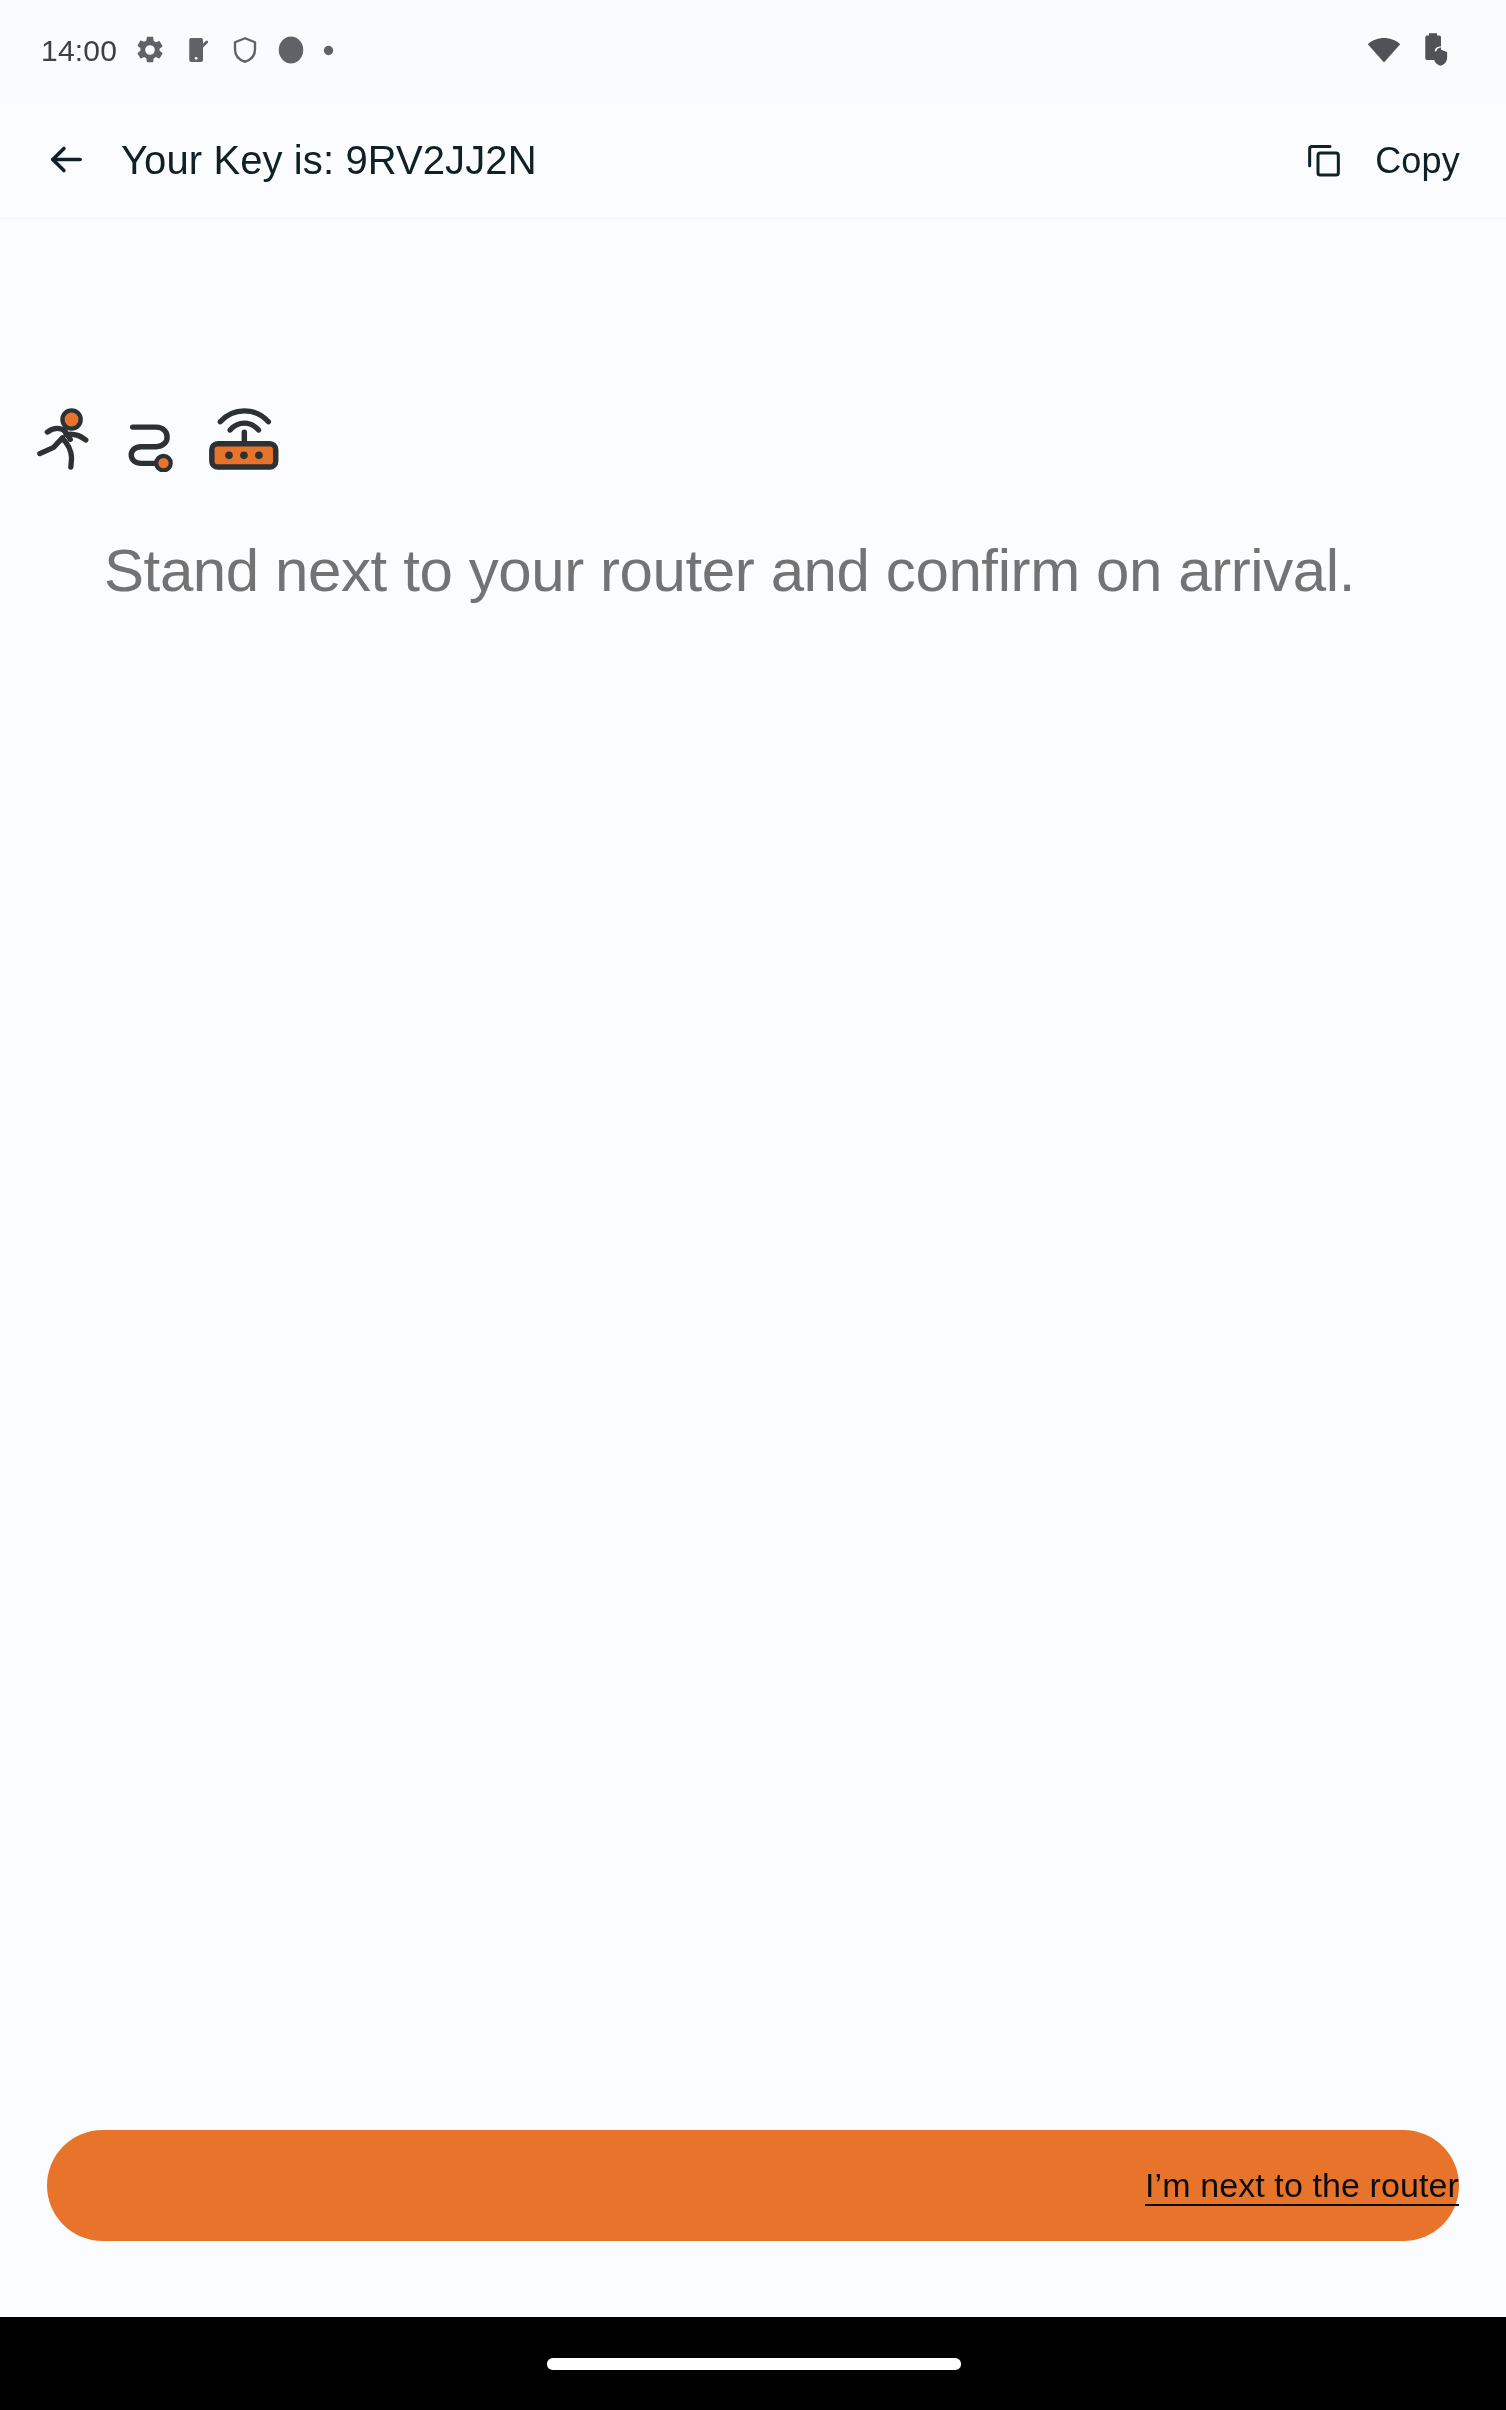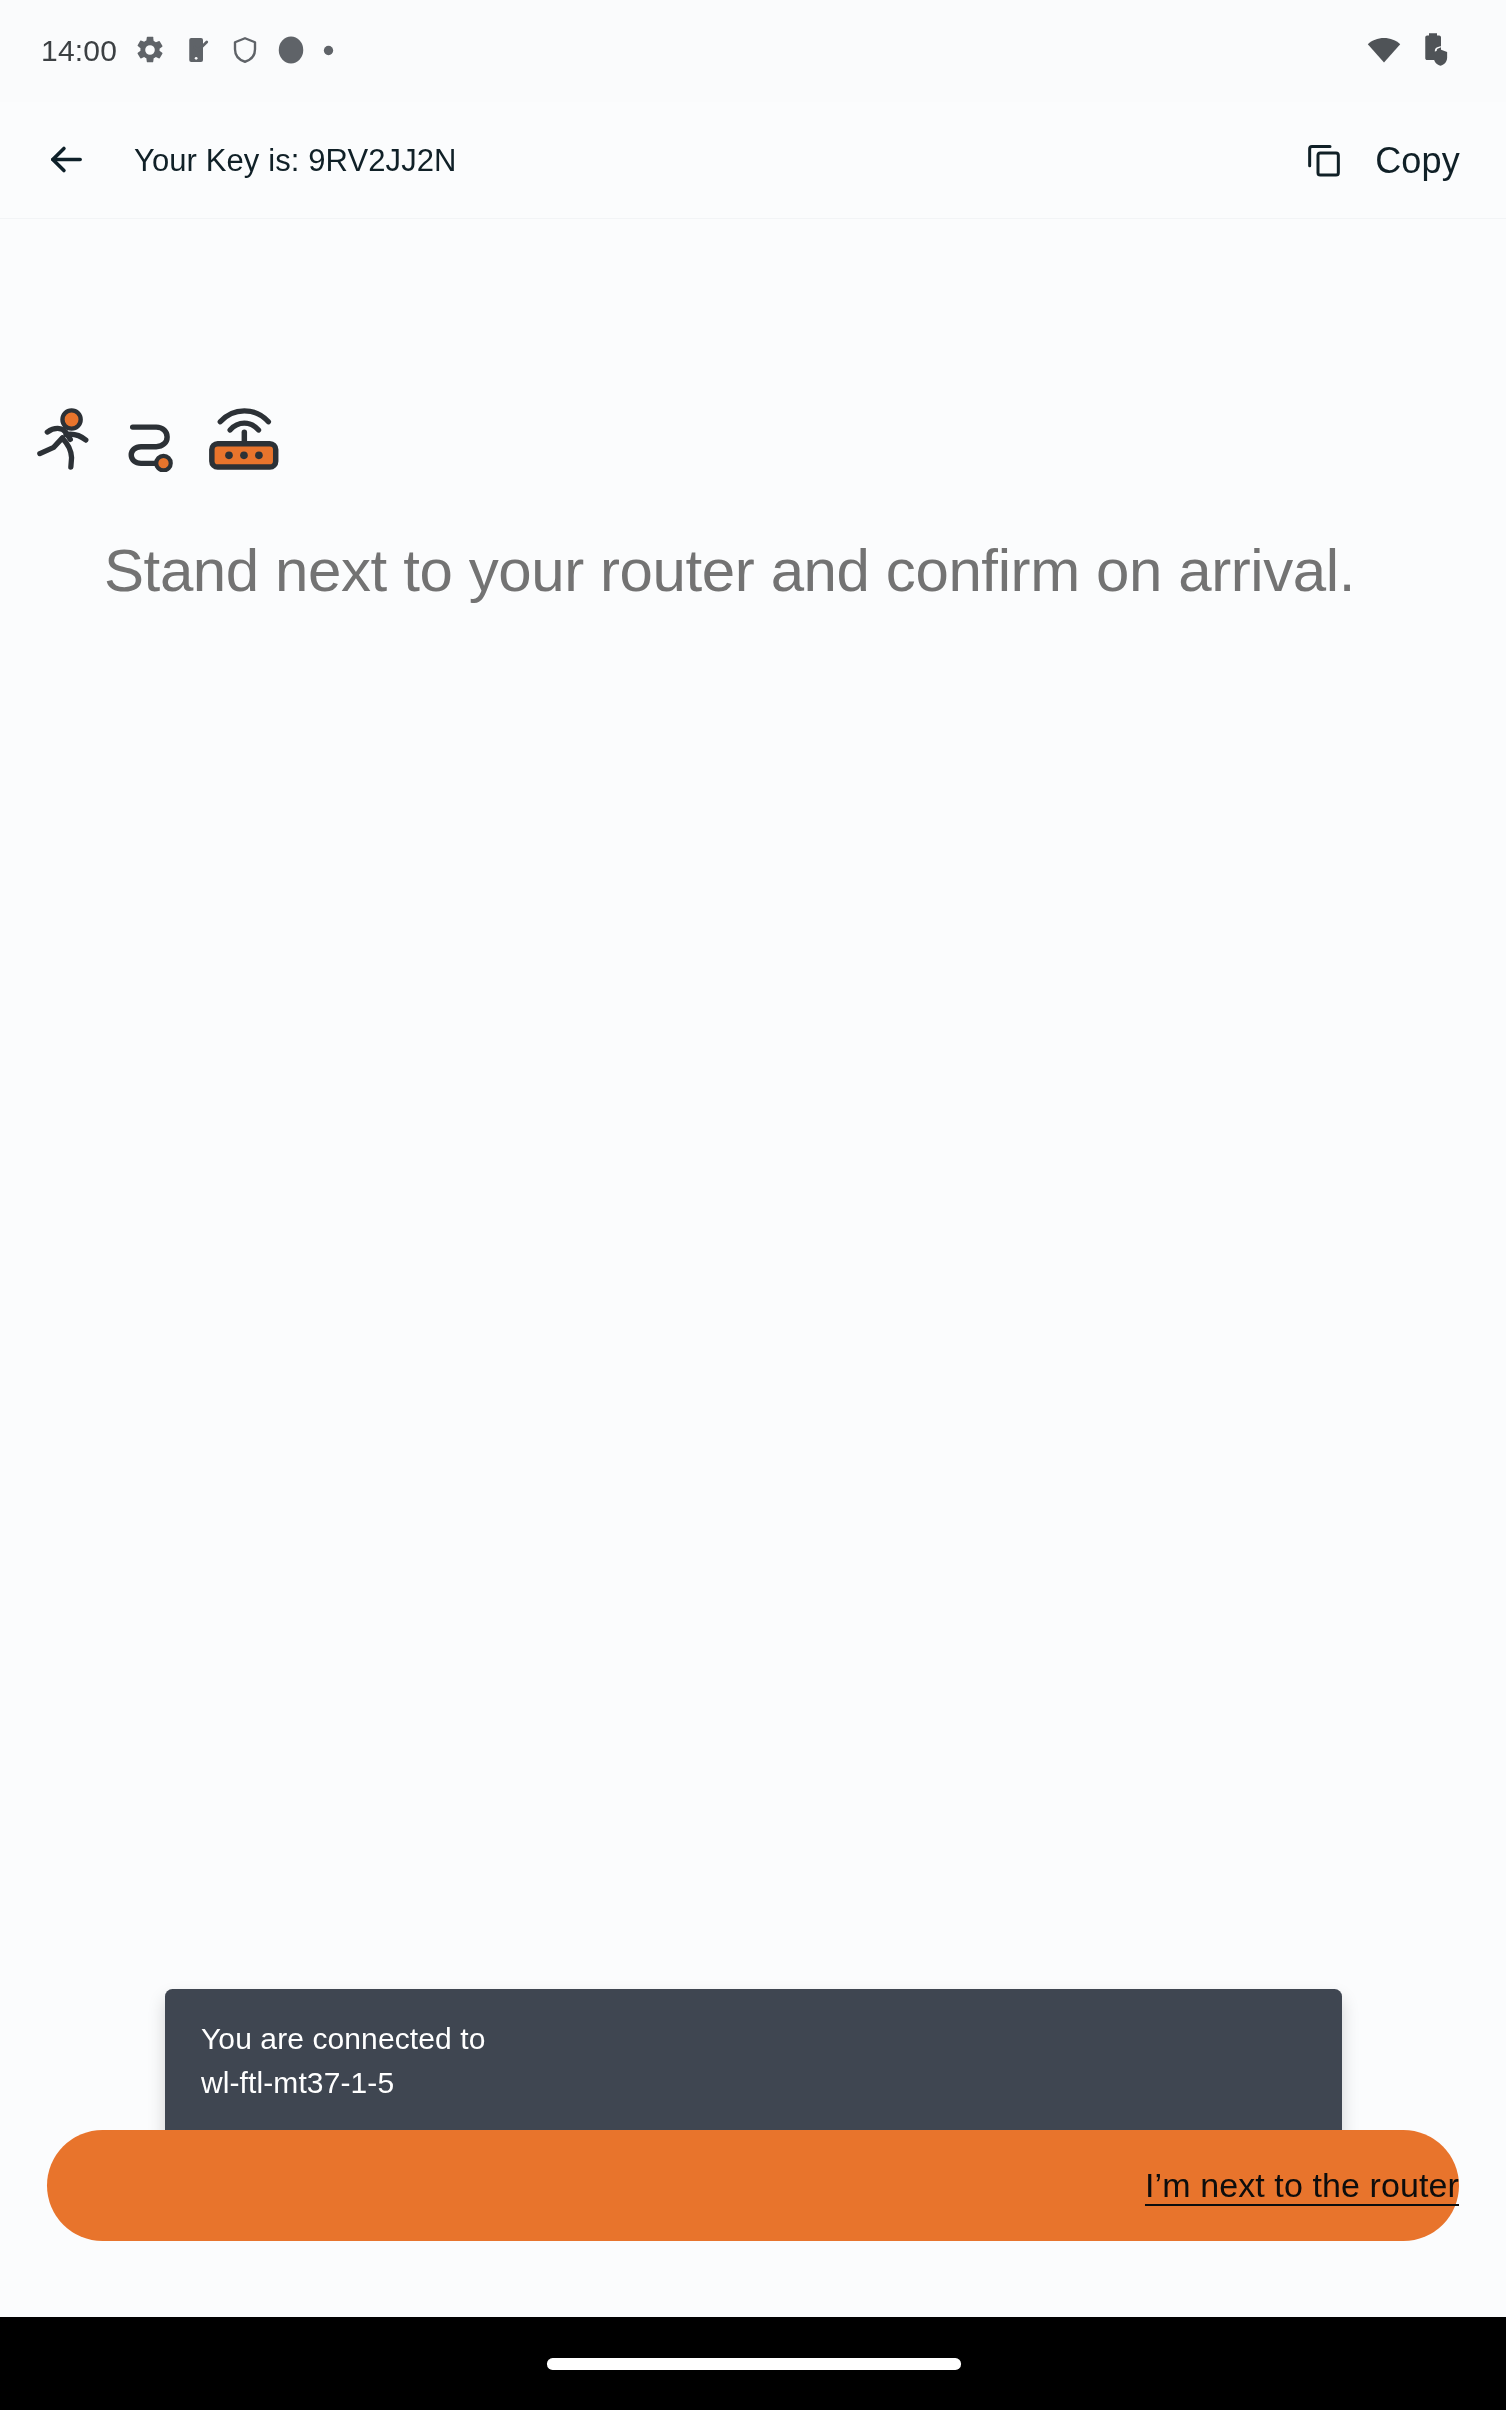--- a/index.html
+++ b/index.html
@@ -61,22 +61,22 @@
     align-items: center;
     padding: 0 26px 0 32px;
   }
   #back-button {
     width: 68px; height: 68px;
     display: flex; align-items: center; justify-content: center;
     flex: 0 0 auto;
     background: none; border: none; cursor: pointer;
   }
   #app-bar-title {
-    margin-left: 34px;
-    font-size: 31px;
+    margin-left: 21px;
+    font-size: 40px;
     color: #102027;
     letter-spacing: 0.1px;
     white-space: nowrap;
   }
   #copy-button {
     margin-left: auto;
     display: flex;
     align-items: center;
     gap: 31px;
     background: none;
@@ -298,24 +298,20 @@
           <circle cx="20.8" cy="28.0" r="2.1" fill="#2C3136"></circle>
           <circle cx="29.0" cy="28.0" r="2.1" fill="#2C3136"></circle>
         </svg>
       </span>
 
     </div>
 
     <h1 id="headline">Stand next to your router and confirm on arrival.</h1>
   </div>
 
-  <div id="snackbar">
-    <div class="snack-line">You are connected to</div>
-    <div class="snack-line">wl-ftl-mt37-1-5</div>
-  </div>
 
   <button id="primary-button">
     <span id="primary-button-label">I’m next to the router</span>
   </button>
 
   <div id="nav-bar">
     <div id="home-indicator"></div>
   </div>
 
 </div>

